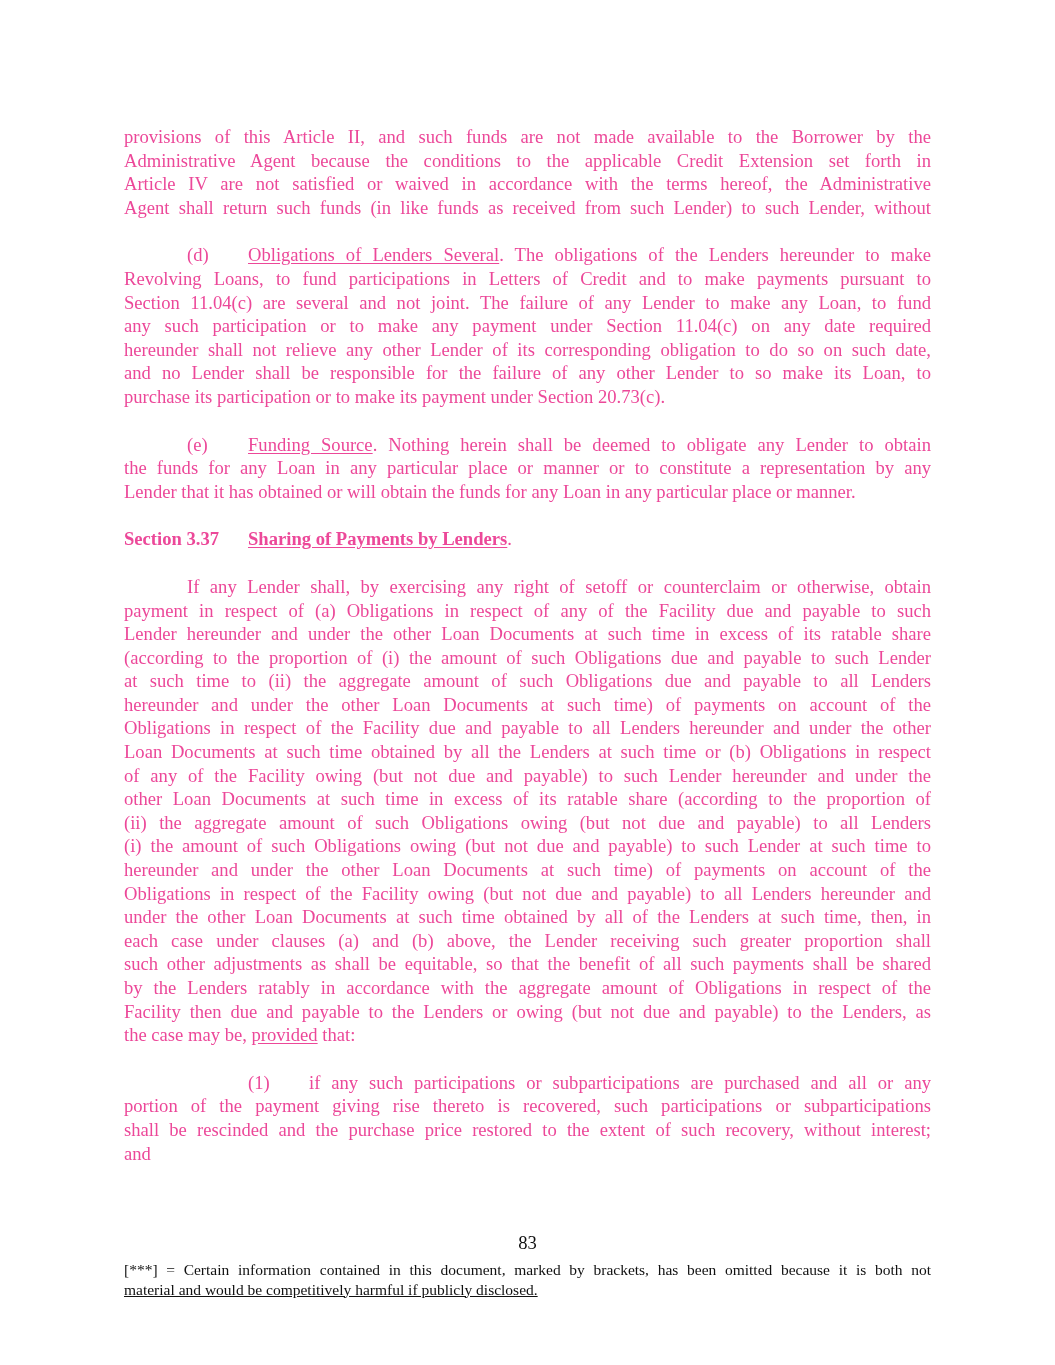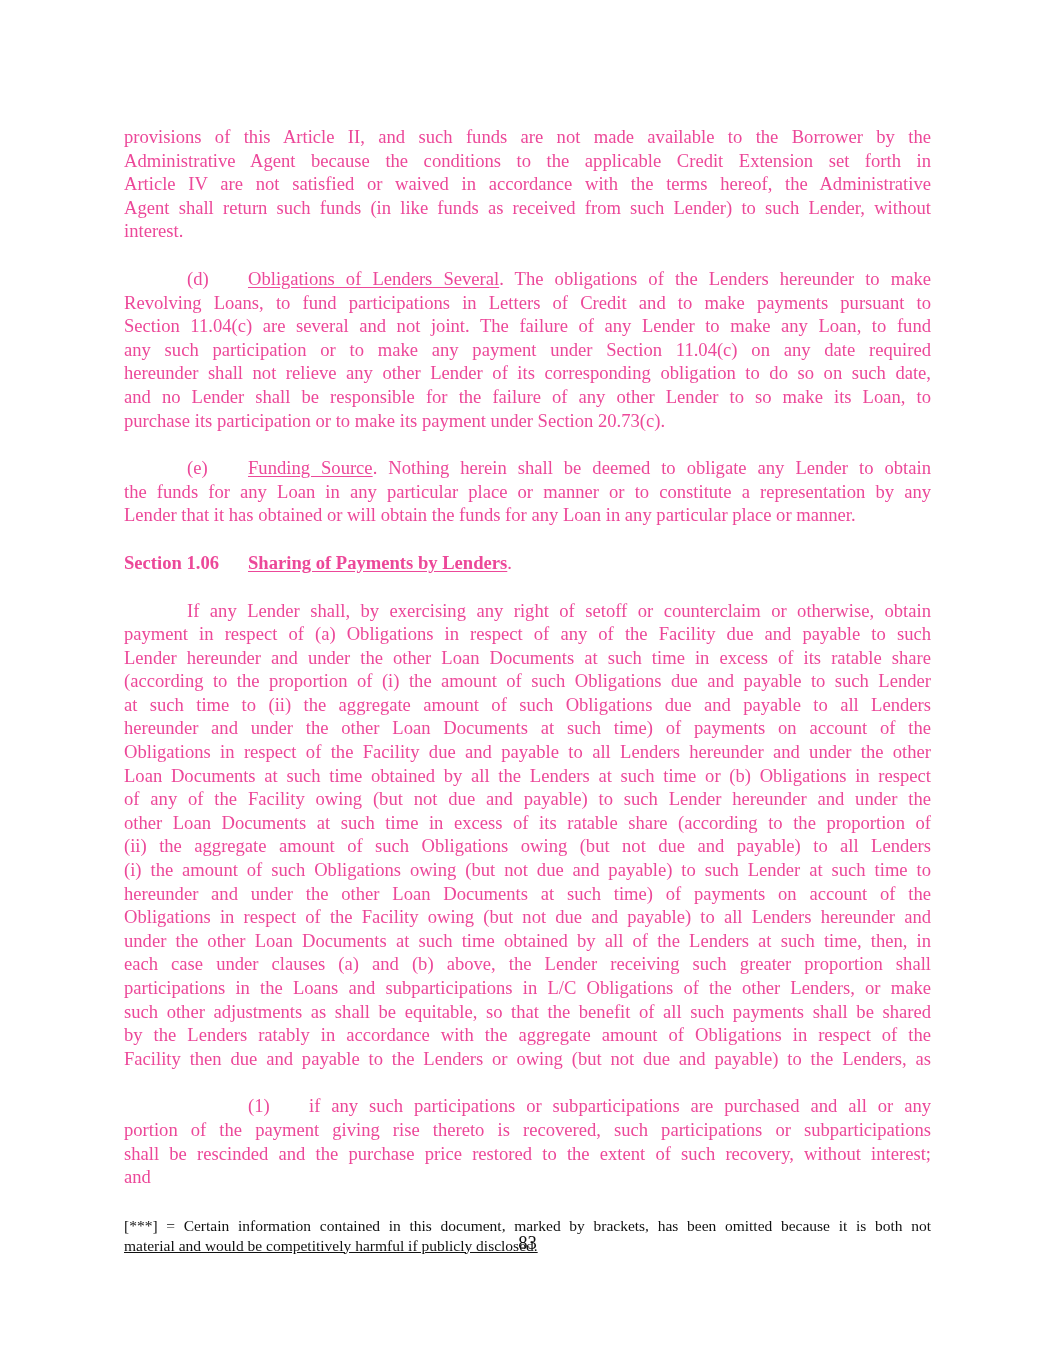--- a/index.html
+++ b/index.html
@@ -14,36 +14,35 @@
     .line.last { text-align-last: left; }
     .gap { height: 24px; }
     .indent1 { padding-left: 63px; }
     .indent2 { padding-left: 124px; }
     .num { display: inline-block; width: 61px; }
     .u { text-decoration: underline; text-underline-offset: 2px; font-family: Liberation Serif, serif; }
     .heading { display: block; font-weight: bold; }
     .heading .secnum { display: inline-block; width: 124px; }
     .pagenum { position: absolute; left: 0; top: 1232px; width: 1055px; text-align: center;
       font-family: "Liberation Serif", serif; font-size: 18.6px; color: #111111; }
-    .footnote { position: absolute; left: 124px; top: 1216px; width: 807px;
+    .footnote { position: absolute; left: 124px; top: 1260px; width: 807px;
       font-family: "Liberation Serif", serif; font-size: 15.5px; line-height: 19.5px; color: #111111; }
     .fline { display: block; text-align: justify; text-align-last: justify; white-space: nowrap; }
     .fline.last { text-align-last: left; text-decoration: underline; }
   </style>
 </head>
 <body>
 
 <div class="page">
 
   <div class="para">
     <span class="line">provisions of this Article II, and such funds are not made available to the Borrower by the</span>
     <span class="line">Administrative Agent because the conditions to the applicable Credit Extension set forth in</span>
     <span class="line">Article IV are not satisfied or waived in accordance with the terms hereof, the Administrative</span>
     <span class="line">Agent shall return such funds (in like funds as received from such Lender) to such Lender, without</span>
-    <span class="line last">interest.</span>
   </div>
 
   <div class="gap"></div>
 
   <div class="para">
     <span class="line indent1"><span class="num">(d)</span><span class="u">Obligations of Lenders Several</span><span>.  The obligations of the Lenders hereunder to make</span></span>
     <span class="line">Revolving Loans, to fund participations in Letters of Credit and to make payments pursuant to</span>
     <span class="line">Section 11.04(c) are several and not joint.  The failure of any Lender to make any Loan, to fund</span>
     <span class="line">any such participation or to make any payment under Section 11.04(c) on any date required</span>
     <span class="line">hereunder shall not relieve any other Lender of its corresponding obligation to do so on such date,</span>
@@ -55,21 +54,21 @@
 
   <div class="para">
     <span class="line indent1"><span class="num">(e)</span><span class="u">Funding Source</span><span>.  Nothing herein shall be deemed to obligate any Lender to obtain</span></span>
     <span class="line">the funds for any Loan in any particular place or manner or to constitute a representation by any</span>
     <span class="line last">Lender that it has obtained or will obtain the funds for any Loan in any particular place or manner.</span>
   </div>
 
   <div class="gap"></div>
 
   <div class="heading">
-    <span class="secnum">Section 1.06</span><span class="u">Sharing of Payments by Lenders</span><span style="font-weight:normal">.</span>
+    <span class="secnum">Section 3.37</span><span class="u">Sharing of Payments by Lenders</span><span style="font-weight:normal">.</span>
   </div>
 
   <div class="gap"></div>
 
   <div class="para">
     <span class="line indent1">If any Lender shall, by exercising any right of setoff or counterclaim or otherwise, obtain</span>
     <span class="line">payment in respect of (a) Obligations in respect of any of the Facility due and payable to such</span>
     <span class="line">Lender hereunder and under the other Loan Documents at such time in excess of its ratable share</span>
     <span class="line">(according to the proportion of (i) the amount of such Obligations due and payable to such Lender</span>
     <span class="line">at such time to (ii) the aggregate amount of such Obligations due and payable to all Lenders</span>
@@ -77,24 +76,24 @@
     <span class="line">Obligations in respect of the Facility due and payable to all Lenders hereunder and under the other</span>
     <span class="line">Loan Documents at such time obtained by all the Lenders at such time or (b) Obligations in respect</span>
     <span class="line">of any of the Facility owing (but not due and payable) to such Lender hereunder and under the</span>
     <span class="line">other Loan Documents at such time in excess of its ratable share (according to the proportion of</span>
     <span class="line">(ii) the aggregate amount of such Obligations owing (but not due and payable) to all Lenders</span>
     <span class="line">(i) the amount of such Obligations owing (but not due and payable) to such Lender at such time to</span>
     <span class="line">hereunder and under the other Loan Documents at such time) of payments on account of the</span>
     <span class="line">Obligations in respect of the Facility owing (but not due and payable) to all Lenders hereunder and</span>
     <span class="line">under the other Loan Documents at such time obtained by all of the Lenders at such time, then, in</span>
     <span class="line">each case under clauses (a) and (b) above, the Lender receiving such greater proportion shall</span>
-    <span class="line">participations in the Loans and subparticipations in L/C Obligations of the other Lenders, or make</span>
     <span class="line">such other adjustments as shall be equitable, so that the benefit of all such payments shall be shared</span>
     <span class="line">by the Lenders ratably in accordance with the aggregate amount of Obligations in respect of the</span>
     <span class="line">Facility then due and payable to the Lenders or owing (but not due and payable) to the Lenders, as</span>
+    <span class="line last"><span>the case may be, </span><span class="u">provided</span><span> that:</span></span>
   </div>
 
   <div class="gap"></div>
 
   <div class="para">
     <span class="line indent2"><span class="num">(1)</span><span>if any such participations or subparticipations are purchased and all or any</span></span>
     <span class="line">portion of the payment giving rise thereto is recovered, such participations or subparticipations</span>
     <span class="line">shall be rescinded and the purchase price restored to the extent of such recovery, without interest;</span>
     <span class="line last">and</span>
   </div>

